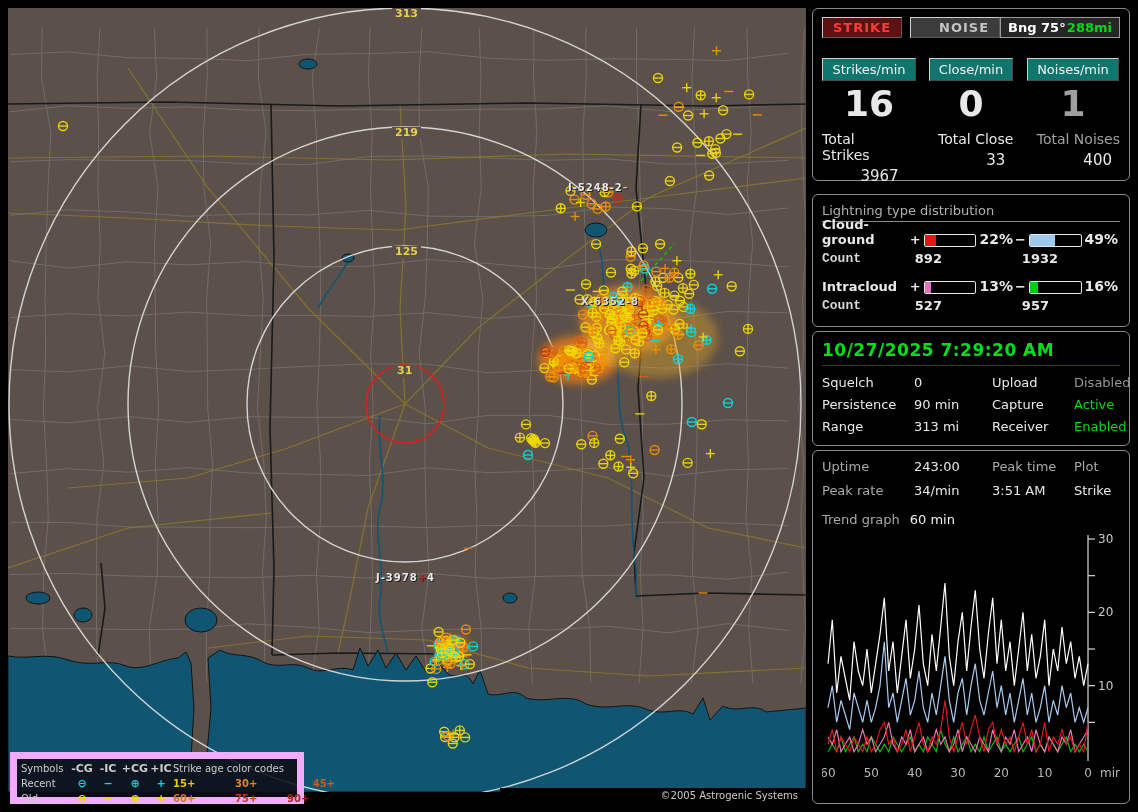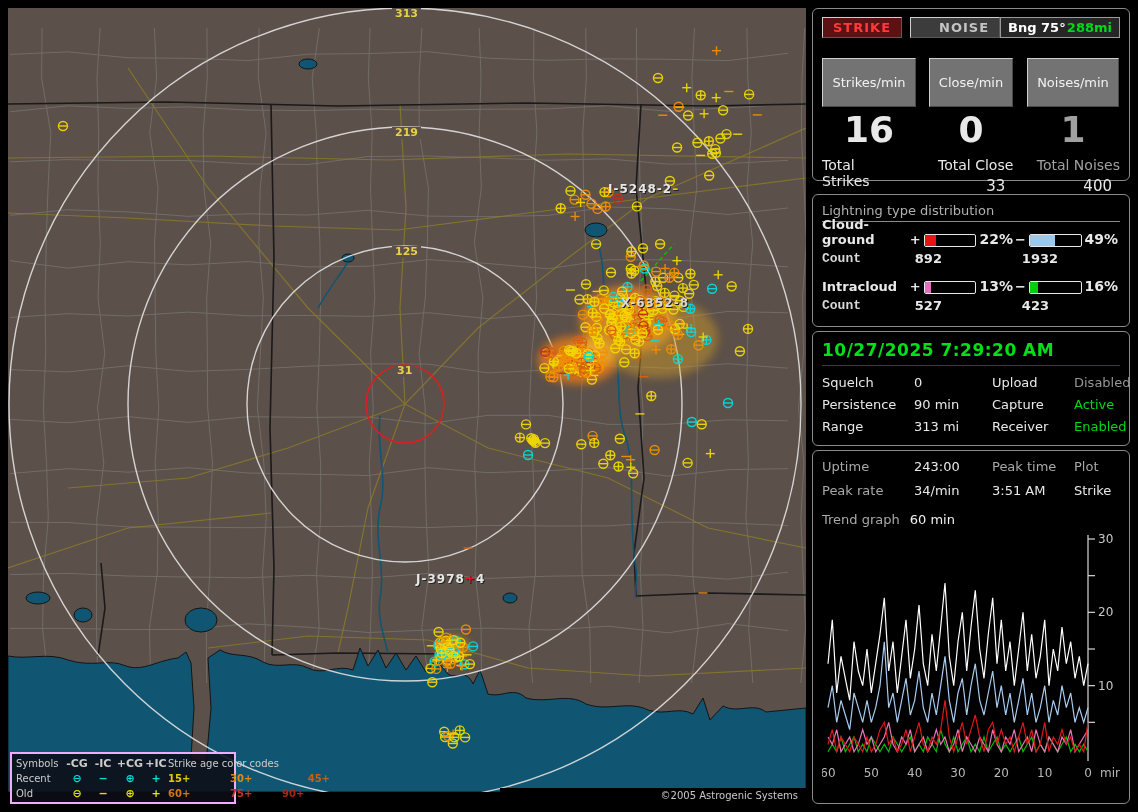--- a/index.html
+++ b/index.html
@@ -5,25 +5,25 @@
   * { margin:0; padding:0; box-sizing:border-box; }
   html,body { background:#000; width:1138px; height:812px; overflow:hidden;
     font-family:"DejaVu Sans", sans-serif; color:#e8e8e8; }
   #stage { position:relative; width:1138px; height:812px; background:#000; }
 
   
   #map { position:absolute; left:8px; top:8px; width:798px; height:784px; background:#5c504a; }
   #map svg { display:block; }
   .map-label { position:absolute; font-size:11px; font-weight:bold; white-space:nowrap; }
   .ring-label { color:#e8d048; background:#5c504a; padding:0 3px; line-height:12px; }
-  .cell-label { font-size:12px; letter-spacing:1px; text-shadow:1px 1px 0 #222;margin-left:40px; }
+  .cell-label { font-size:10px; letter-spacing:1px; text-shadow:1px 1px 0 #222; }
 
   
-  #legend { position:absolute; left:10px; top:752px; width:226px; height:52px;
-    background:rgba(12,12,22,0.88); border:2px solid #f0abfc; font-size:10px;
+  #legend { position:absolute; left:10px; top:752px; width:294px; height:52px;
+    background:rgba(12,12,22,0.88); border:7px solid #f0abfc; font-size:10px;
     padding:2px 4px; z-index:5; }
   #legend .lg-grid { display:grid; grid-template-columns:48px 26px 26px 28px 24px 62px 52px 48px;
     line-height:15px; align-items:center; }
   #legend .hdr { color:#cccccc; }
   #legend .agehdr { grid-column:6 / span 3; color:#cccccc; }
   #legend .sym { font-size:11px; text-align:center; font-weight:bold; }
   #legend .age { font-weight:bold; }
 
   #copyright { position:absolute; left:500px; top:788px; width:306px; height:16px;
     background:#000; color:#c8c8c8; font-size:10px; text-align:right;
@@ -39,23 +39,23 @@
   #box-top { height:173px; }
   .btn-row { display:flex; align-items:center; }
   .tbtn { font-weight:bold; font-size:13px; letter-spacing:1px; padding:2px 10px;
     border:1px solid; border-color:#cfcfcf #5a5a5a #5a5a5a #cfcfcf; cursor:default; }
   #btn-strike { background:#5c1212; color:#ff3a3a; }
   #btn-noise  { background:#3c3c3c; color:#c4c4c4; margin-left:8px;padding-left:28px; }
   #bng { margin-left:auto; width:150px; background:#262626; border:1px solid #9a9a9a;
     display:flex; justify-content:space-between; padding:2px 7px; font-weight:bold; }
   #bng .b1 { color:#ffffff; } #bng .b2 { color:#00d818; }
   .cnt-grid { display:grid; grid-template-columns:1fr 1fr 1fr; margin-top:20px; column-gap:8px; }
-  .plate { justify-self:center; background:#737373; color:#f2f2f2;
+  .plate { justify-self:center; background:#0f766e; color:#f2f2f2;
     border:1px solid; border-color:#cfcfcf #4a4a4a #4a4a4a #cfcfcf;
-    padding:16px 9px; font-size:13px;text-align:right; }
+    padding:3px 9px; font-size:13px;text-align:right; }
   .bigv { text-align:center; font-size:36px; font-weight:bold; margin-top:4px; line-height:38px; }
   .dimv { color:#a0a0a0; }
   .tot-grid { display:grid; grid-template-columns:1fr 1fr 1fr; margin-top:8px; column-gap:22px; }
   .tot { display:flex; flex-direction:column; align-items:flex-end; }
   .tot .tl { font-size:14px; } .tot .tv { font-size:15px; margin-top:4px; padding-right:8px; }
   .dimt { color:#a0a0a0; }
 
   
   #box-dist { height:133px; }
   .dist-hdr { color:#b0b0b0; border-bottom:1px solid #8a8a8a; padding-bottom:3px; margin-bottom:7px; }
@@ -2056,21 +2056,21 @@
         <span class="dpct">13%</span>
         <span class="dsign">−</span>
         <span class="dbar">
             <i style="width: 16%; background: rgb(0, 204, 16);"></i>
           </span>
         <span class="dpct">16%</span>
       </div>
       <div class="crow">
         <span class="cl">Count</span>
         <span class="cv1">527</span>
-        <span class="cv2">423</span>
+        <span class="cv2">957</span>
       </div>
     </div>
 
     <div class="gap4"></div>
 
     <div class="pbox" id="box-time">
       <div class="dt">10/27/2025 7:29:20 AM</div>
       <div class="st-grid">
         <span>Squelch</span>
         <span>0</span>

